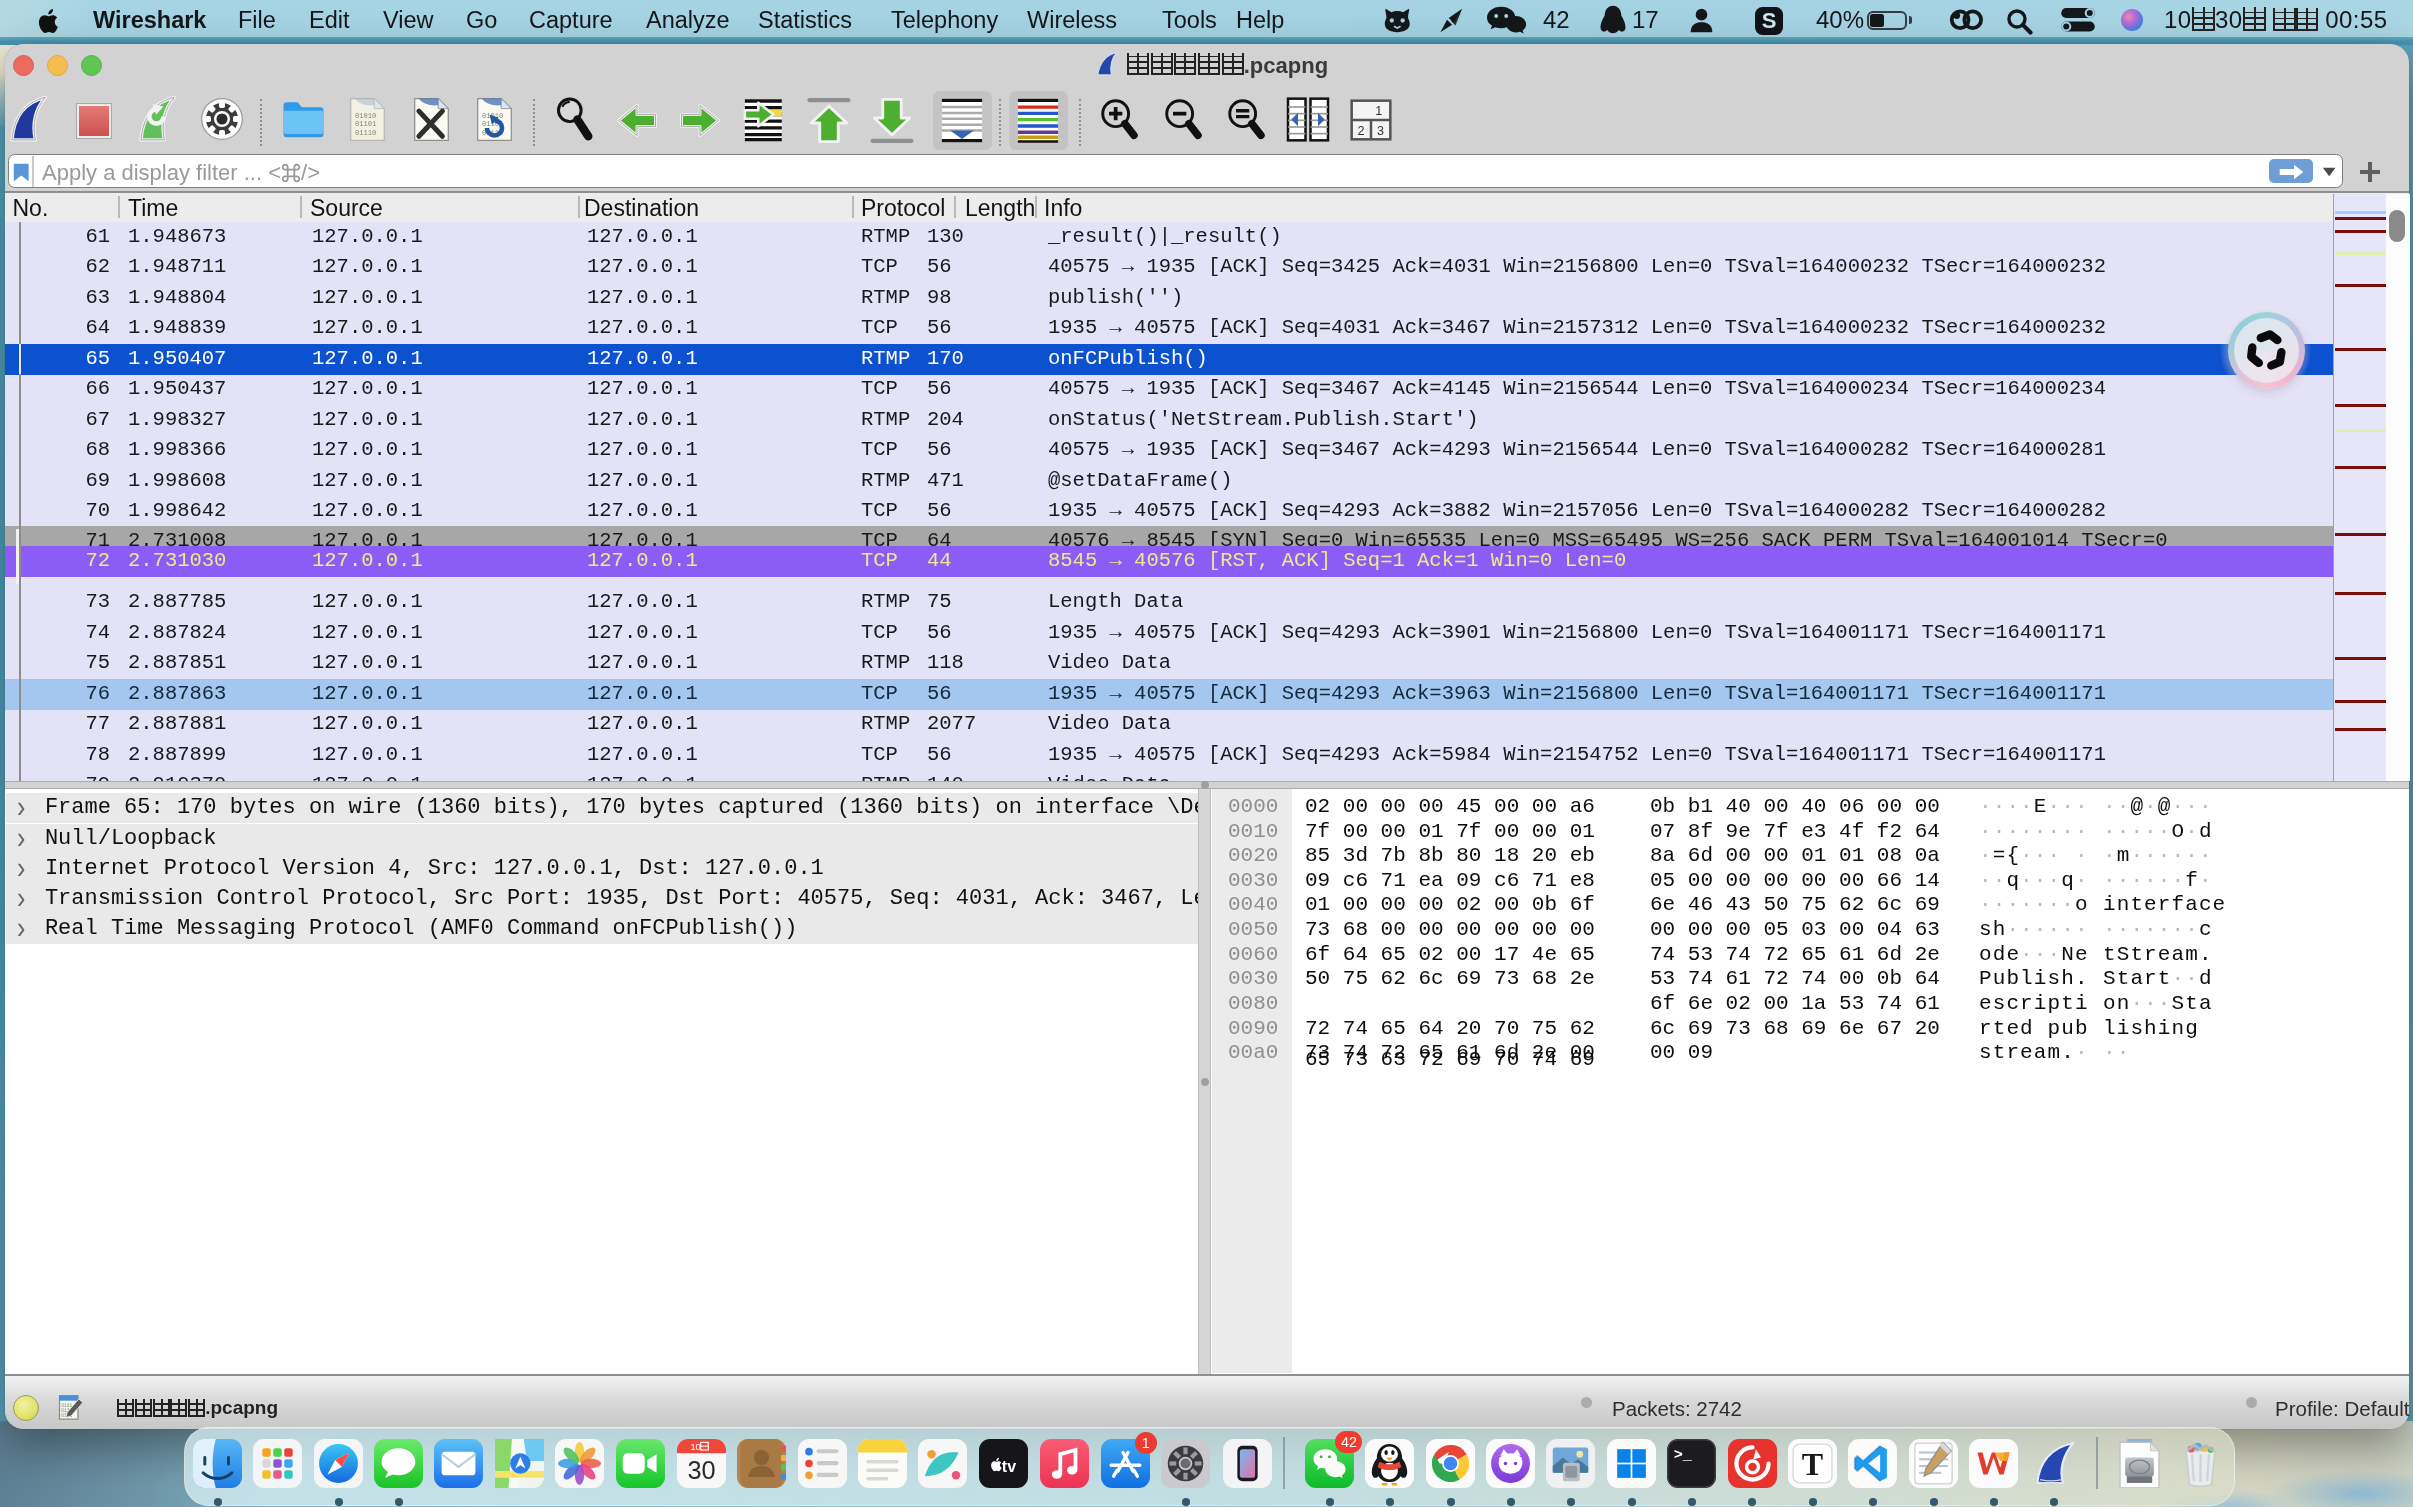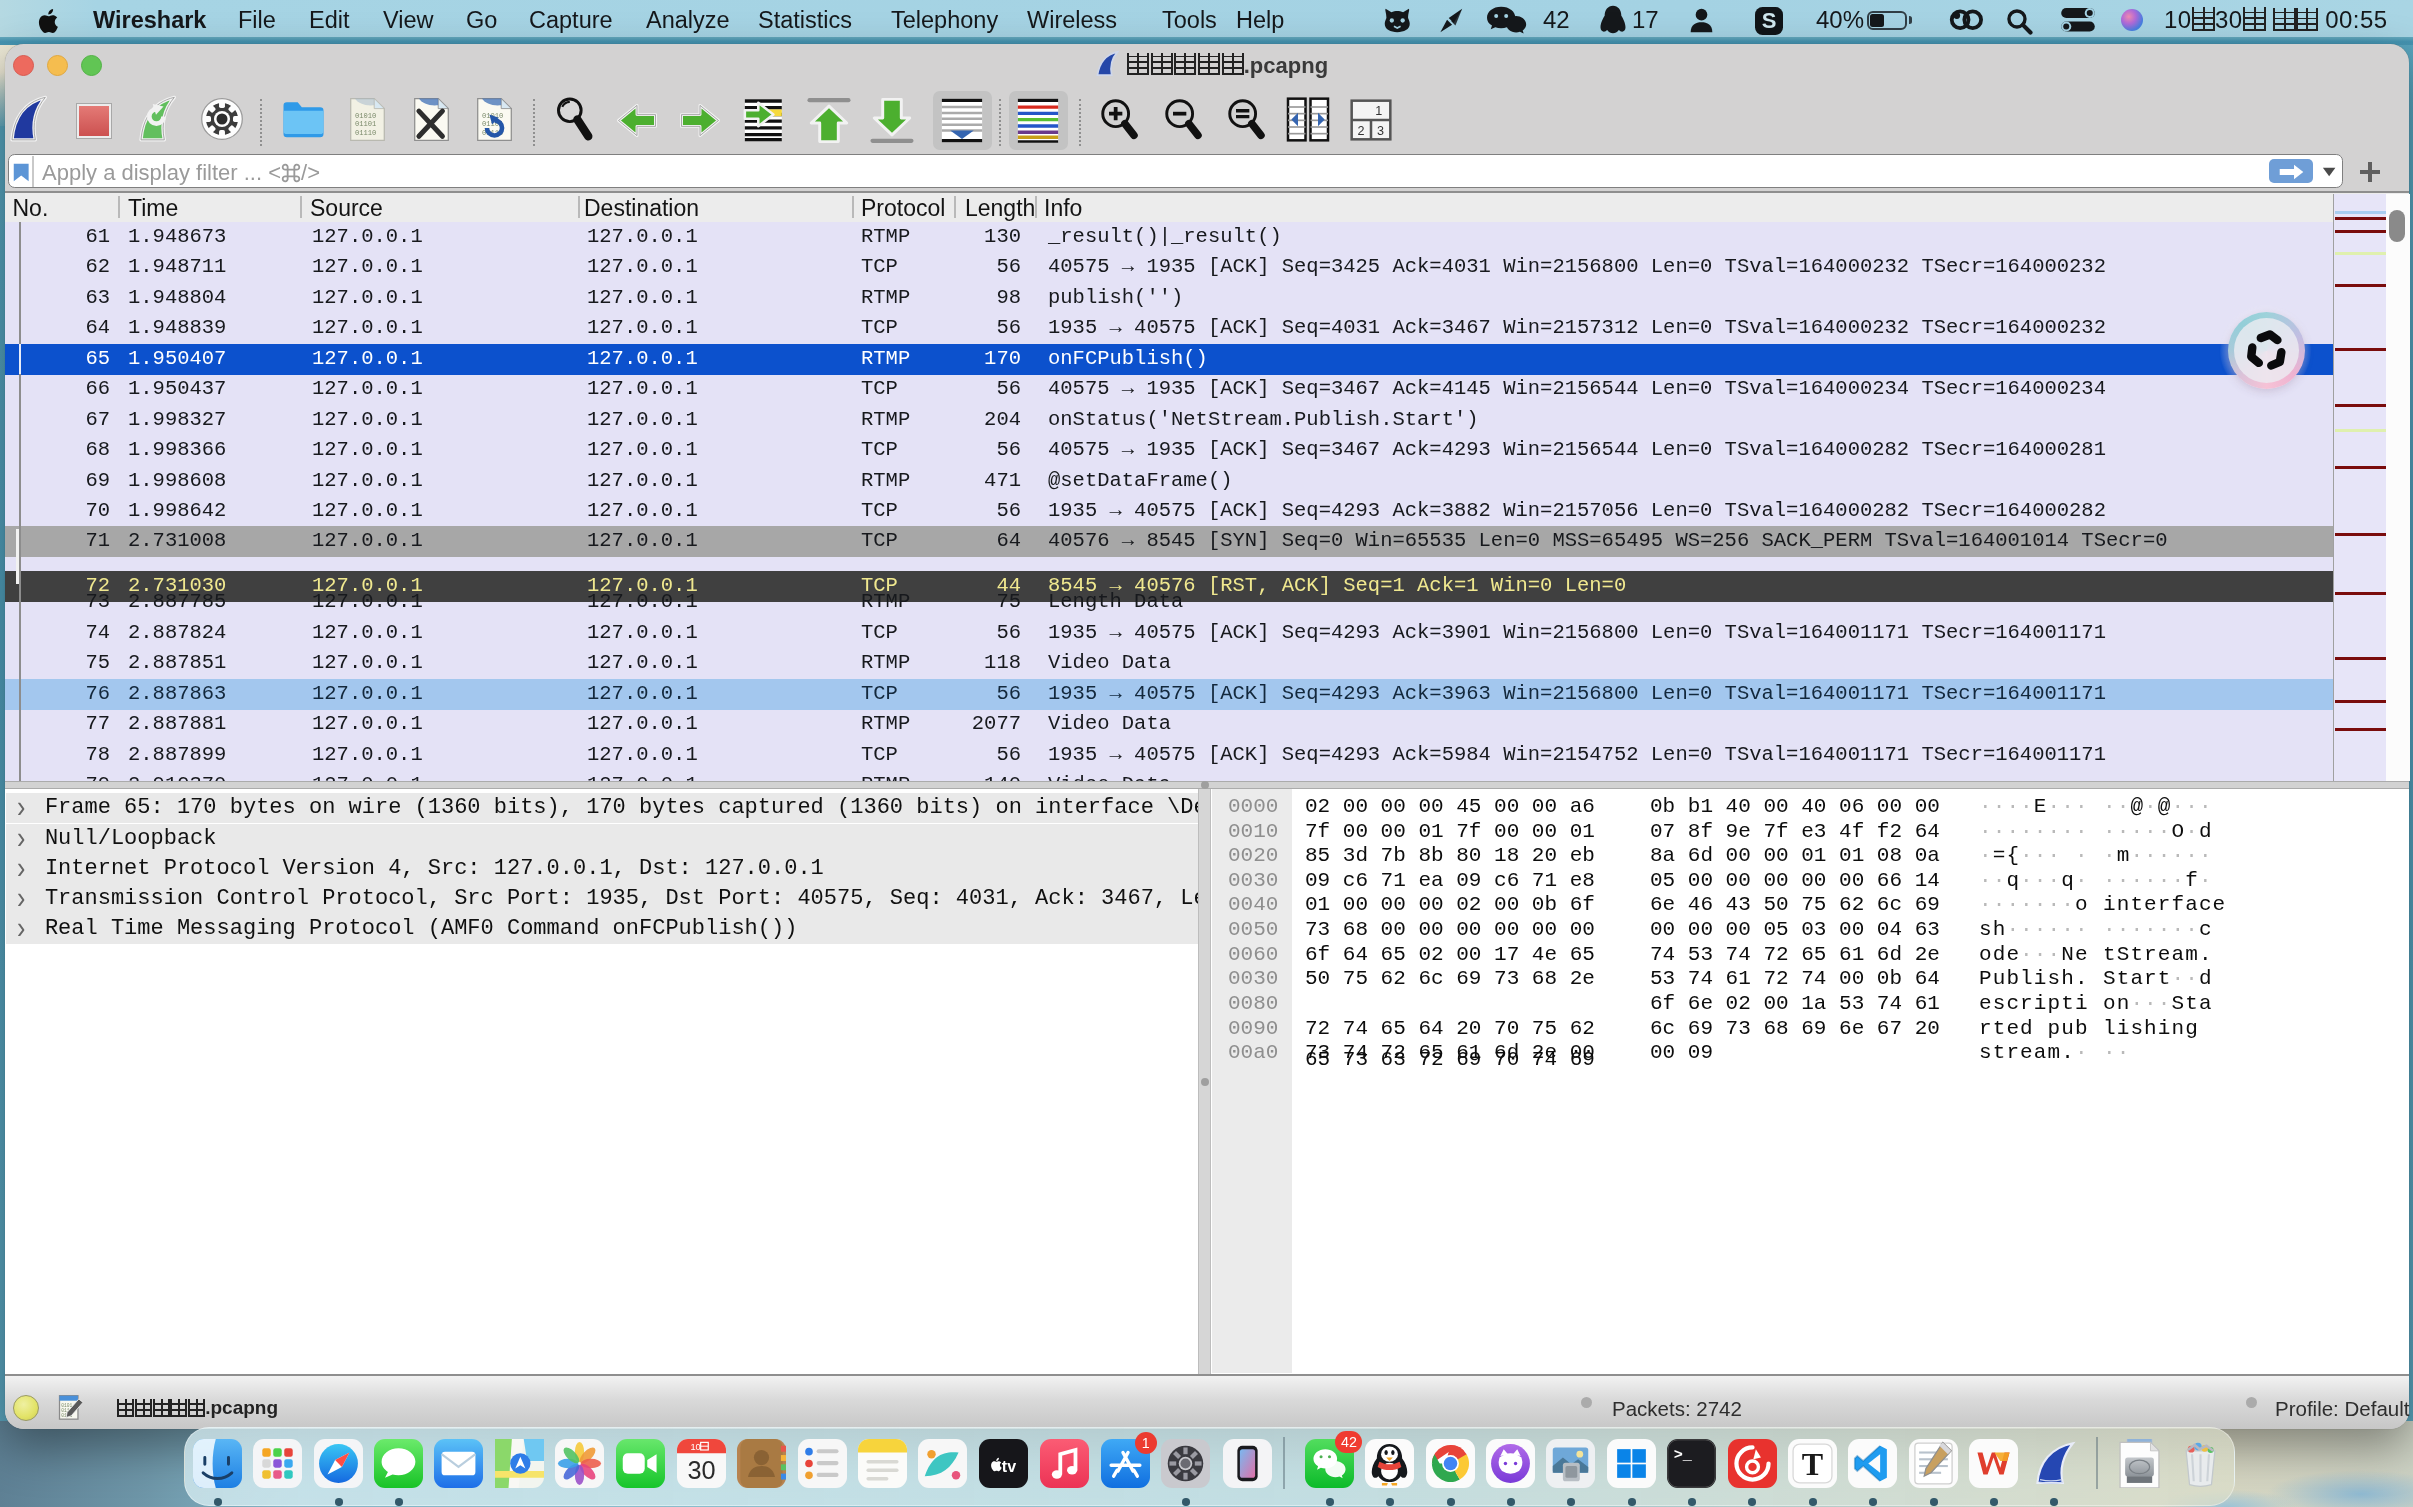--- a/index.html
+++ b/index.html
@@ -6,21 +6,21 @@
 body{font-family:"Liberation Sans",sans-serif;position:relative;background:#4f9fbb}
 .abs{position:absolute}
 .hz{display:inline-block;vertical-align:-2.5px;background:
  linear-gradient(90deg,transparent 0 46%,#222 46% 56%,transparent 56%),
  linear-gradient(90deg,#222 0 1.7px,transparent 1.7px calc(100% - 1.7px),#222 calc(100% - 1.7px)),
  repeating-linear-gradient(0deg,#222 0 1.7px,transparent 1.7px 5.9px);}
 .row{position:absolute;left:5px;width:2328px;height:31px;font-family:"Liberation Mono",monospace;font-size:20.5px;color:#17191d}
 .row span{position:absolute;top:2.5px;white-space:pre}
 .c-no{left:0;width:105px;text-align:right}
 .c-t{left:123px}.c-s{left:307px}.c-d{left:582px}.c-p{left:856px}
-.c-l{left:922px;width:94px;text-align:right}.c-i{left:1043px}
+.c-l{left:922px;width:94px;text-align:left}.c-i{left:1043px}
 .hdrsep{position:absolute;top:3.4px;height:22px;width:1.7px;background:#b9b9b9}
 .dots{border-left:2.5px dotted #8f8f8f;position:absolute;top:99px;height:47px}
 .treerow{position:absolute;left:5.9px;width:1192px;height:30px;background:#e9e9e9;overflow:hidden;white-space:pre;font-family:"Liberation Mono",monospace;font-size:22px;color:#101010;line-height:30px}
 .chev{position:absolute;left:11px;top:-1.7px;color:#666;font-size:25px;font-family:"Liberation Sans",sans-serif;transform:scaleY(1.25)}
 .hexline{position:absolute;font-family:"Liberation Mono",monospace;font-size:21px;white-space:pre;color:#0d0d0d;line-height:24px}
 .hexoff{position:absolute;left:1228px;color:#8e8e8e;font-family:"Liberation Mono",monospace;font-size:21px;line-height:24px}
 .asc{letter-spacing:1.1px}
 .asc i{font-style:normal;color:#b9b9b9}
 .dk{position:absolute;top:1439px;width:49px;height:49px;border-radius:11px}
 .ddot{position:absolute;top:1498px;width:7.5px;height:7.5px;border-radius:50%;background:#33596a}
@@ -426,21 +426,21 @@
     </div>
 <div class="row" style="top:304px;background:#a7a7a7;color:#17191d;left:0">
 <span class="c-no">71</span>
       <span class="c-t">2.731008</span>
       <span class="c-s">127.0.0.1</span>
       <span class="c-d">127.0.0.1</span>
       <span class="c-p">TCP</span>
       <span class="c-l">64</span>
       <span class="c-i">40576 → 8545 [SYN] Seq=0 Win=65535 Len=0 MSS=65495 WS=256 SACK_PERM TSval=164001014 TSecr=0</span>
     </div>
-<div class="row" style="top:349px;background:#404040;color:#f0e88f;left:0">
+<div class="row" style="top:324px;background:#8b5cf6;color:#f0e88f;left:0">
 <span class="c-no">72</span>
       <span class="c-t">2.731030</span>
       <span class="c-s">127.0.0.1</span>
       <span class="c-d">127.0.0.1</span>
       <span class="c-p">TCP</span>
       <span class="c-l">44</span>
       <span class="c-i">8545 → 40576 [RST, ACK] Seq=1 Ack=1 Win=0 Len=0</span>
     </div>
 <div class="row" style="top:365px;color:#17191d;left:0">
 <span class="c-no">73</span>

